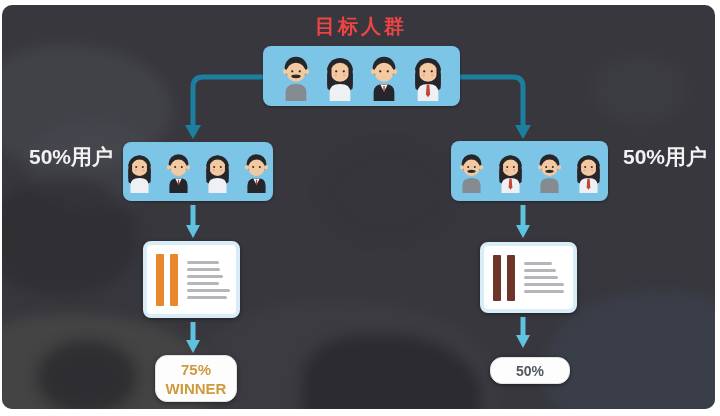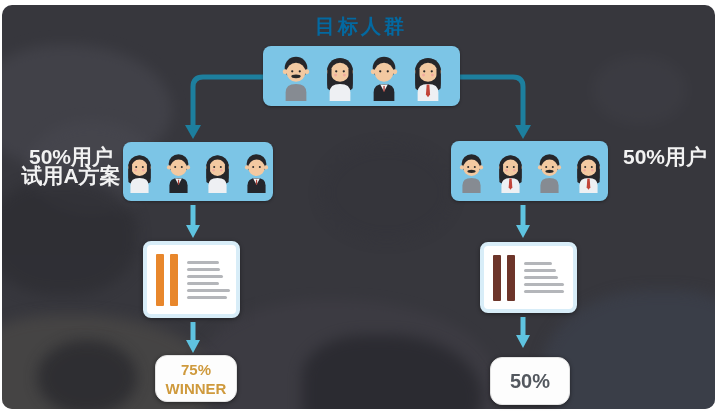--- a/index.html
+++ b/index.html
@@ -13,21 +13,21 @@
   .b3{left:-15px;top:175px;width:150px;height:115px;background:#2b2b30;opacity:.6;border-radius:45%;}
   .b4{left:-35px;top:310px;width:250px;height:130px;background:#55524c;opacity:.5;border-radius:40% 60% 50% 50%;}
   .b5{left:35px;top:335px;width:100px;height:75px;background:#26262b;opacity:.7;border-radius:50%;}
   .b6{left:195px;top:295px;width:300px;height:160px;background:#45424b;opacity:.4;border-radius:45% 55% 40% 60%;}
   .b7{left:300px;top:330px;width:180px;height:120px;background:#26262c;opacity:.75;border-radius:40% 60% 55% 45%;}
   .b8{left:540px;top:285px;width:220px;height:160px;background:#3d4350;opacity:.6;border-radius:50% 40% 50% 50%;}
   .b9{left:320px;top:140px;width:130px;height:95px;background:#33333a;opacity:.45;border-radius:50%;}
   .b10{left:590px;top:50px;width:95px;height:70px;background:#46464e;opacity:.3;border-radius:50%;}
 
   .abs{position:absolute;box-sizing:border-box;}
-  .title{left:262px;top:13px;width:198px;text-align:center;color:#0369a1;
+  .title{left:262px;top:13px;width:198px;text-align:center;color:#ef4444;
          font-size:20px;font-weight:bold;letter-spacing:3px;}
   .bluebox{background:var(--box-blue,#7cc5e6);border-radius:8px;
            display:flex;align-items:center;justify-content:center;gap:6px;
            box-shadow:0 1px 3px rgba(0,0,0,.35);}
   .top-box{left:263px;top:46px;width:197px;height:60px;}
   .group-a{left:123px;top:142px;width:150px;height:59px;}
   .group-b{left:451px;top:141px;width:157px;height:60px;}
   .side-label{color:#f2f2f2;font-size:21px;font-weight:bold;line-height:19px;
               text-align:center;width:110px;}
   .label-a{left:16px;top:147px;}
@@ -42,22 +42,22 @@
   .card-b .bars{height:46px;}
   .bar{width:8px;height:100%;border-radius:1px;}
   .lines{display:flex;flex-direction:column;gap:4px;flex:1;}
   .tline{height:3px;background:var(--line-gray,#b4b6ba);border-radius:2px;}
 
   .result{background:#fdfdfd;border-radius:12px;display:flex;flex-direction:column;
           align-items:center;justify-content:center;
           box-shadow:0 1px 4px rgba(0,0,0,.45);border:1px solid #e3e3e3;}
   .result-a{left:155px;top:355px;width:82px;height:47px;
             color:var(--winner-text,#cf9a3d);font-size:15px;font-weight:bold;line-height:19px;}
-  .result-b{left:490px;top:357px;width:80px;height:48px;
-            color:var(--result-text,#53585f);font-size:20px;font-weight:bold;}
+  .result-b{left:490px;top:357px;width:80px;height:27px;
+            color:var(--result-text,#53585f);font-size:14px;font-weight:bold;}
   svg.flow{position:absolute;left:0;top:0;pointer-events:none;}
   .avatar{display:block;}
 </style>
 </head>
 <body>
 
 <div class="panel">
   <div class="blob b1"></div>
   <div class="blob b2"></div>
   <div class="blob b3"></div>
@@ -143,21 +143,20 @@
       <circle cx="24.7" cy="24.5" r="1.5" fill="#f2a9a0"></circle>
       <rect x="6.5" y="16" width="4.5" height="24" rx="2.2" fill="#26262a"></rect>
       <rect x="29" y="16" width="4.5" height="24" rx="2.2" fill="#26262a"></rect>
       <path d="M9,52 v-9 q0,-9 11,-9 q11,0 11,9 v9 z" fill="#eef0f3"></path>
       <polygon points="18.6,34.5 21.4,34.5 22.2,45 20,48 17.8,45" fill="#c2453a"></polygon>
     </svg>
   </div>
 
 <div class="abs side-label label-a">
   <div>50%用户</div>
-  <div>试用A方案</div>
 </div>
 <div class="abs bluebox group-a">
     <svg class="avatar" width="33" height="43" viewBox="0 0 40 52">
       <rect x="6.5" y="7" width="27" height="38" rx="12" fill="#26262a"></rect>
       <circle cx="20" cy="17" r="10.6" fill="#26262a"></circle>
       <circle cx="8.5" cy="21" r="2.6" fill="#f3c9a1"></circle>
       <circle cx="31.5" cy="21" r="2.6" fill="#f3c9a1"></circle>
       <circle cx="20" cy="21.5" r="10" fill="#f3c9a1"></circle>
       <circle cx="16" cy="20.5" r="1.2" fill="#2a2a2a"></circle>
       <circle cx="24" cy="20.5" r="1.2" fill="#2a2a2a"></circle>

